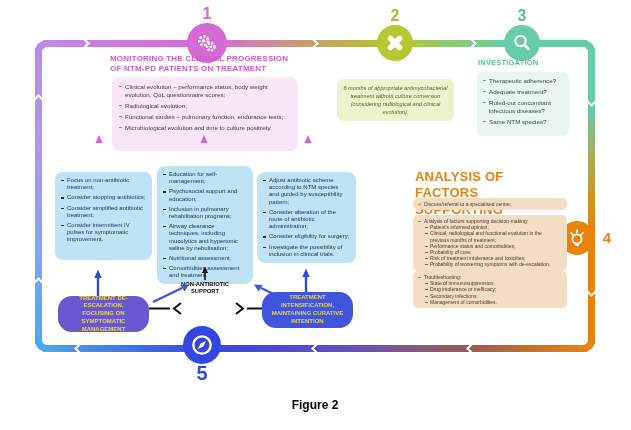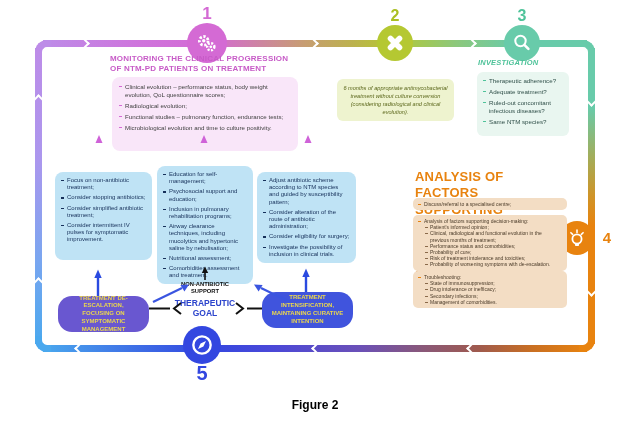--- a/index.html
+++ b/index.html
@@ -143,21 +143,21 @@
       <div class="li">
         <div class="head">
           <span class="dash"></span>
           <span class="txt">Microbiological evolution and time to culture positivity.</span>
         </div>
       </div>
     </div>
 
   <div class="cardbox greennote" style="left:337px;top:79px;width:117px;min-height:34px;">6 months of appropriate antimycobacterial treatment without culture conversion (considering radiological and clinical evolution).</div>
 
-  <div class="sect-title" style="left:478px;top:58px;width:90px;font-size:7.5px;color:#4fc39a;font-style:italic;">INVESTIGATION</div>
+  <div class="sect-title" style="left:478px;top:58px;width:90px;font-size:7.5px;color:#4fc39a;">INVESTIGATION</div>
   <div class="cardbox mintbox" style="left:477px;top:72px;width:92px;min-height:64px;">
       <div class="li">
         <div class="head">
           <span class="dash"></span>
           <span class="txt">Therapeutic adherence?</span>
         </div>
       </div>
       <div class="li">
         <div class="head">
           <span class="dash"></span>
@@ -336,22 +336,20 @@
           <div class="subli">
             <span class="subdash"></span>
             <span class="txt">Management of comorbidities.</span>
           </div>
         </div>
       </div>
     </div>
 
   <div class="nas-label pre" style="left:173px;top:281px;width:64px;">NON-ANTIBIOTIC
 SUPPORT</div>
-  <div class="goal-label pre" style="left:171px;top:299px;width:68px;">THERAPEUTIC
-GOAL</div>
   <div class="pill pre" style="left:58px;top:296px;width:91px;height:36px;background:#6957d0;">TREATMENT DE-ESCALATION,
 FOCUSING ON SYMPTOMATIC
 MANAGEMENT</div>
   <div class="pill pre" style="left:262px;top:292px;width:91px;height:36px;background:#4054dd;">TREATMENT INTENSIFICATION,
 MAINTAINING CURATIVE
 INTENTION</div>
 
   <svg class="arrows" width="631" height="430" viewBox="0 0 631 430">
     <defs>
       <linearGradient id="gUp" x1="0" y1="1" x2="0" y2="0">

